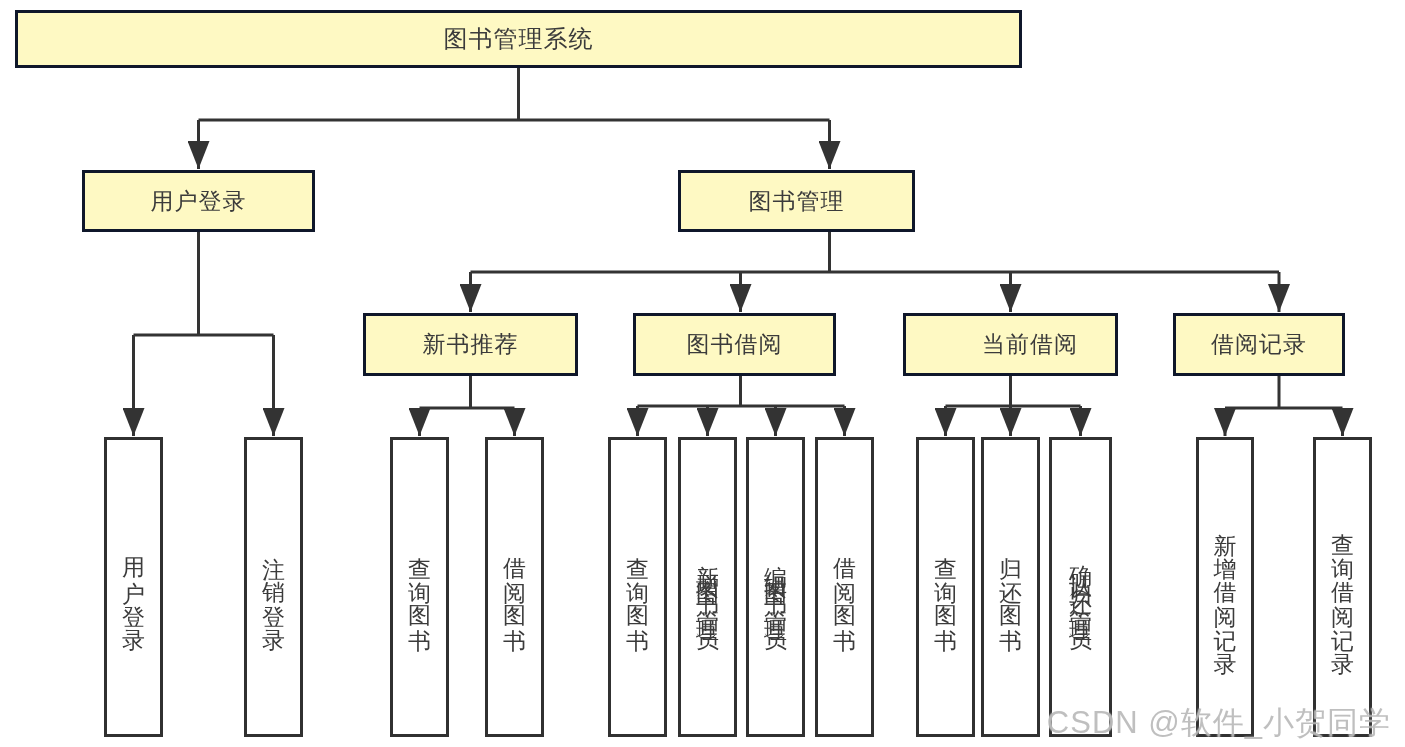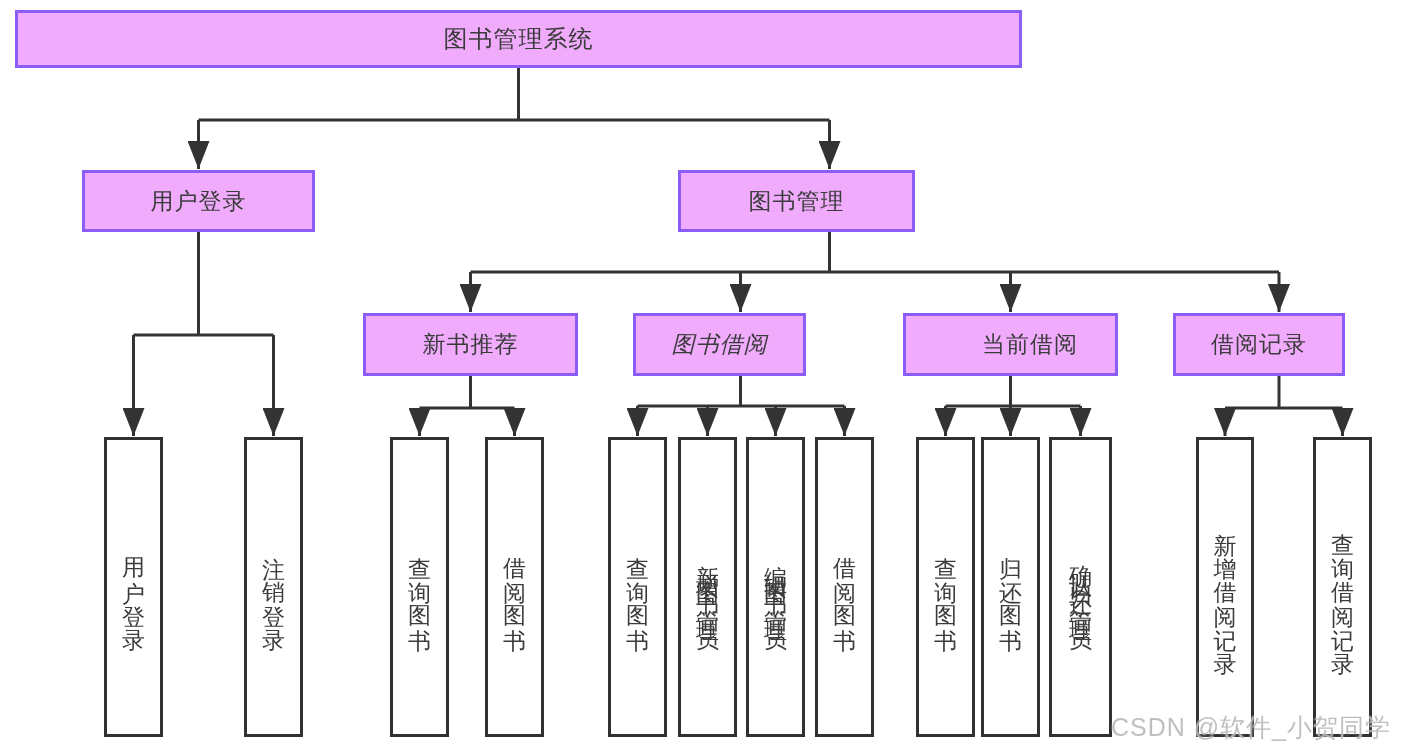--- a/index.html
+++ b/index.html
@@ -12,22 +12,22 @@
     overflow: hidden;
   }
   #wires {
     position: absolute;
     left: 0; top: 0;
     width: 1405px; height: 747px;
   }
   .node {
     position: absolute;
     box-sizing: border-box;
-    border: 3px solid #8b5cf6;
-    background: #f0abfc;
+    border: 3px solid #0f172a;
+    background: #fef9c3;
     display: flex;
     align-items: center;
     justify-content: center;
   }
   .h-label {
     color: #3b3b3b;
     font-size: 23px;
     letter-spacing: 1px;
     white-space: nowrap;
   }
@@ -48,21 +48,21 @@
     text-orientation: mixed;
     color: #3b3b3b;
     font-size: 23px;
     line-height: 1;
     white-space: nowrap;
   }
   #watermark {
     position: absolute;
     right: 14px;
     bottom: 3px;
-    font-size: 25px;
+    font-size: 31px;
     color: rgba(170, 170, 170, 0.75);
     text-shadow: 0 0 2px #ffffff;
     letter-spacing: 1px;
     z-index: 5;
     white-space: nowrap;
   }
 </style>
 </head>
 <body>
 
@@ -117,21 +117,21 @@
   <div class="node" style="left:82px; top:170px; width:233px; height:62px;">
     <span class="h-label">用户登录</span>
   </div>
   <div class="node" style="left:678px; top:170px; width:237px; height:62px;">
     <span class="h-label">图书管理</span>
   </div>
 
   <div class="node" style="left:363px; top:313px; width:215px; height:63px;">
     <span class="h-label">新书推荐</span>
   </div>
-  <div class="node" style="left:633px; top:313px; width:173px; height:63px;font-style:italic;">
+  <div class="node" style="left:633px; top:313px; width:203px; height:63px;">
     <span class="h-label">图书借阅</span>
   </div>
   <div class="node" style="left:903px; top:313px; width:215px; height:63px;padding-left:39px;">
     <span class="h-label">当前借阅</span>
   </div>
   <div class="node" style="left:1173px; top:313px; width:172px; height:63px;">
     <span class="h-label">借阅记录</span>
   </div>
 
   <div class="leaf" style="left:104px; width:59px;">

